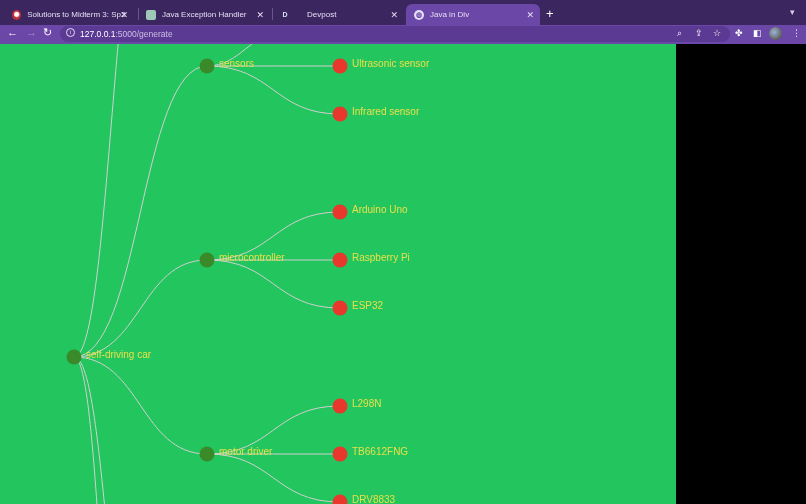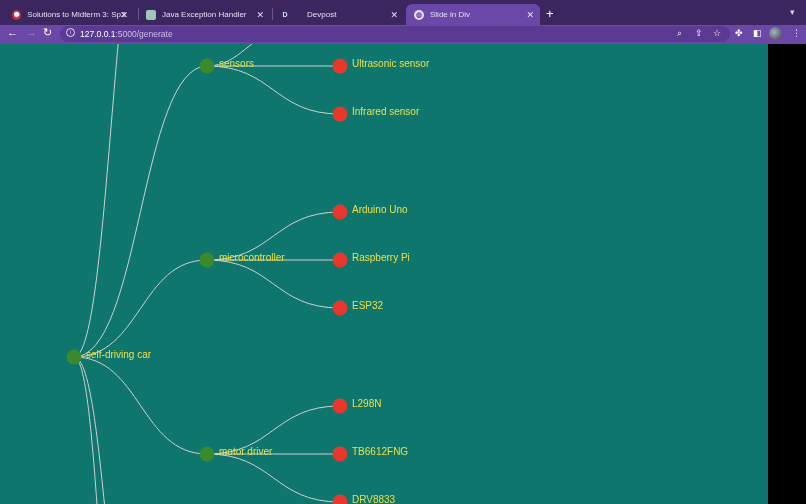--- a/index.html
+++ b/index.html
@@ -13,21 +13,21 @@
   .newtab { position: absolute; left: 546px; top: 6px; color: #fff; font-size: 13px; }
   .tabmenu { position: absolute; left: 790px; top: 7px; color: #d8cdea; font-size: 9px; }
   .toolbar { position: absolute; top: 25px; left: 0; width: 806px; height: 19px; background: #6b47a8; }
   .nav { position: absolute; top: 1px; color: #fff; font-size: 11px; }
   .omnibox { position: absolute; left: 60px; top: 1px; width: 670px; height: 16px; background: #5a3a92; border-radius: 8px; }
   .url { position: absolute; left: 80px; top: 4px; font-size: 8.5px; color: #fff; }
   .url .path { color: #cdbfe6; }
   .info { position: absolute; left: 66px; top: 3px; width: 9px; height: 9px; border: 1px solid #e6def3; border-radius: 50%; font-size: 6px; color: #e6def3; text-align: center; line-height: 7px; }
   .ticon { position: absolute; top: 3px; color: #fff; font-size: 9px; }
   .avatar { position: absolute; left: 769px; top: 2px; width: 13px; height: 13px; border-radius: 50%; background: radial-gradient(circle at 40% 40%, #9bb6d6, #4a3a2a); }
-  .stage { position: absolute; top: 44px; left: 0; width: 768px; height: 460px; overflow: hidden; background: #0f766e; }
+  .stage { position: absolute; top: 44px; left: 0; width: 676px; height: 460px; overflow: hidden; background: #22c55e; }
   svg text { font-family: "Liberation Sans", sans-serif; font-size: 10px; fill: #e8e04a; }
 </style>
 </head>
 <body>
 
 <div class="tabbar">
   <div class="tab" style="left:4px;width:130px;">
     <span class="fav" style="background:#c0303a;color:#fff;">✺</span>
     <span style="white-space:nowrap;overflow:hidden;max-width:102px;">Solutions to Midterm 3: Sp23 I</span>
     <span class="close">✕</span>
@@ -39,21 +39,21 @@
     <span class="close">✕</span>
   </div>
   <div class="tab-sep" style="left:272px;"></div>
   <div class="tab" style="left:272px;width:132px;gap:11px;">
     <span class="fav" style="color:#cfe6f0;">D</span>
     <span>Devpost</span>
     <span class="close">✕</span>
   </div>
   <div class="tab active" style="left:406px;width:134px;">
     <span class="fav" style="background:#e6def3;color:#6b47a8;">◍</span>
-    <span>Slide in Div</span>
+    <span>Java in Div</span>
     <span class="close">✕</span>
   </div>
   <span class="newtab">+</span>
   <span class="tabmenu">▾</span>
 </div>
 
 <div class="toolbar">
   <span class="nav" style="left:7px;">←</span>
   <span class="nav" style="left:26px;color:#a892cc;">→</span>
   <span class="nav" style="left:43px;">↻</span>

